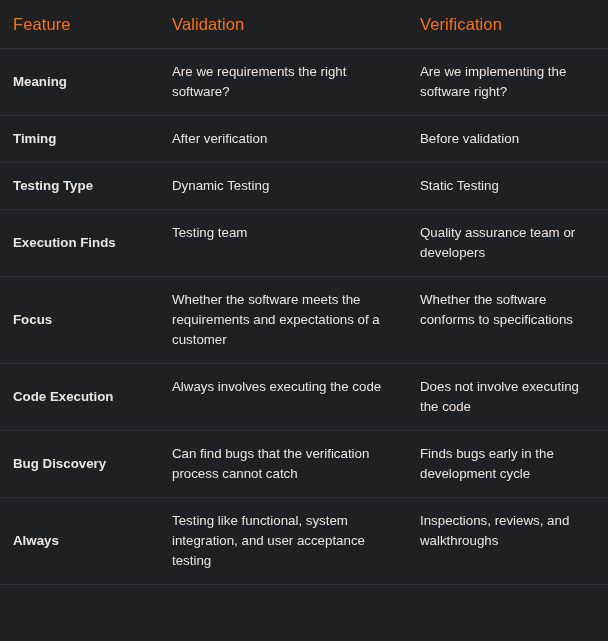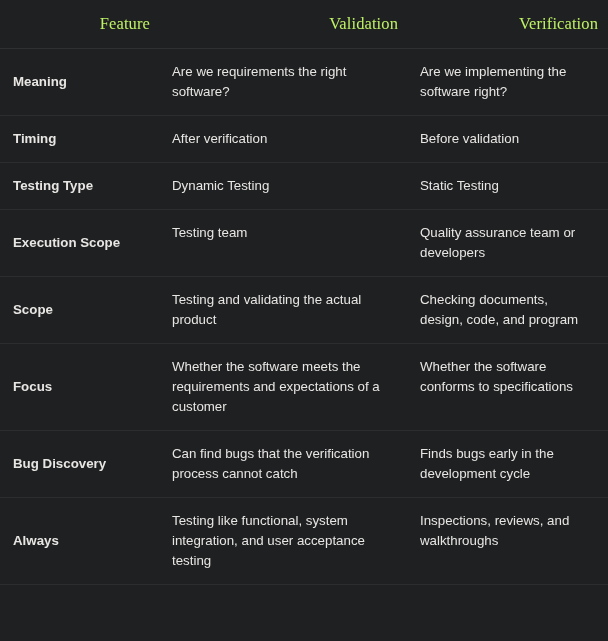--- a/index.html
+++ b/index.html
@@ -27,30 +27,29 @@
     border-collapse: collapse;
     table-layout: fixed;
     background: #1f2022;
   }
 
   table.compare col.c-feature { width: 160px; }
   table.compare col.c-validation { width: 248px; }
   table.compare col.c-verification { width: 200px; }
 
   table.compare thead th {
-    text-align: right;
+    text-align: left;
     font-weight: normal;
     font-size: 16.5px;
     line-height: 20px;
-    color: #bef264;
+    color: #f97316;
     padding: 14px 10px 14px 0;
     border-bottom: 1px solid #2e3033;
     vertical-align: bottom;
     letter-spacing: 0.1px;
-    font-family: Liberation Serif, serif;
   }
 
   table.compare tbody td {
     font-size: 13.3px;
     line-height: 20px;
     color: #e8e6e3;
     border-bottom: 1px solid #2b2d30;
     padding: 13px 14px 13px 0;
     vertical-align: top;
   }
@@ -130,49 +129,49 @@
           </td>
           <td class="validation-cell">
             <span class="cell-text">Dynamic Testing</span>
           </td>
           <td class="verification-cell">
             <span class="cell-text">Static Testing</span>
           </td>
         </tr>
         <tr>
           <td class="feature-cell">
-            <span class="cell-text">Execution Scope</span>
+            <span class="cell-text">Execution Finds</span>
           </td>
           <td class="validation-cell">
             <span class="cell-text">Testing team</span>
           </td>
           <td class="verification-cell">
             <span class="cell-text">Quality assurance team or developers</span>
-          </td>
-        </tr>
-        <tr>
-          <td class="feature-cell">
-            <span class="cell-text">Scope</span>
-          </td>
-          <td class="validation-cell">
-            <span class="cell-text">Testing and validating the actual product</span>
-          </td>
-          <td class="verification-cell">
-            <span class="cell-text">Checking documents, design, code, and program</span>
           </td>
         </tr>
         <tr>
           <td class="feature-cell">
             <span class="cell-text">Focus</span>
           </td>
           <td class="validation-cell">
             <span class="cell-text">Whether the software meets the requirements and expectations of a customer</span>
           </td>
           <td class="verification-cell">
             <span class="cell-text">Whether the software conforms to specifications</span>
+          </td>
+        </tr>
+        <tr>
+          <td class="feature-cell">
+            <span class="cell-text">Code Execution</span>
+          </td>
+          <td class="validation-cell">
+            <span class="cell-text">Always involves executing the code</span>
+          </td>
+          <td class="verification-cell">
+            <span class="cell-text">Does not involve executing the code</span>
           </td>
         </tr>
         <tr>
           <td class="feature-cell">
             <span class="cell-text">Bug Discovery</span>
           </td>
           <td class="validation-cell">
             <span class="cell-text">Can find bugs that the verification process cannot catch</span>
           </td>
           <td class="verification-cell">

